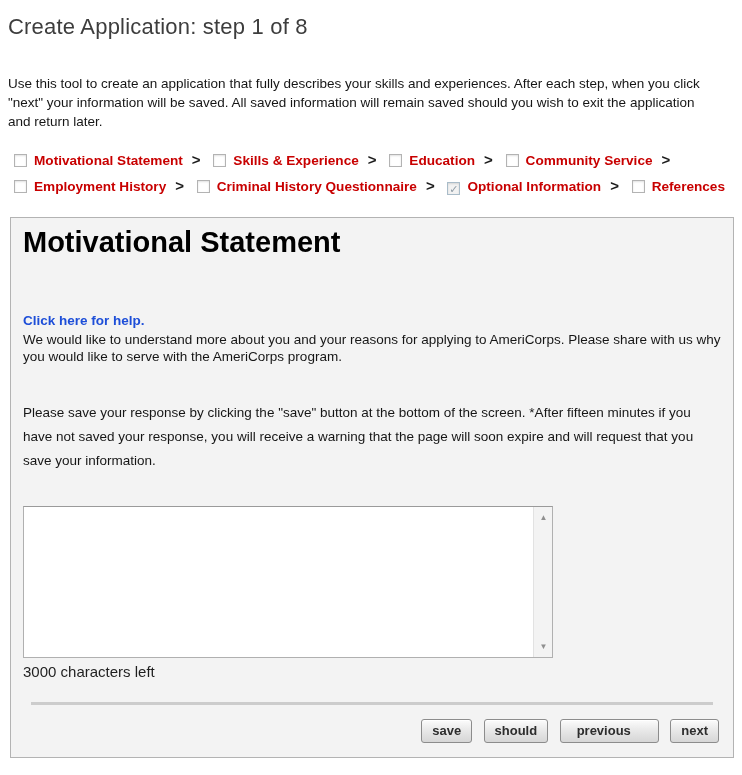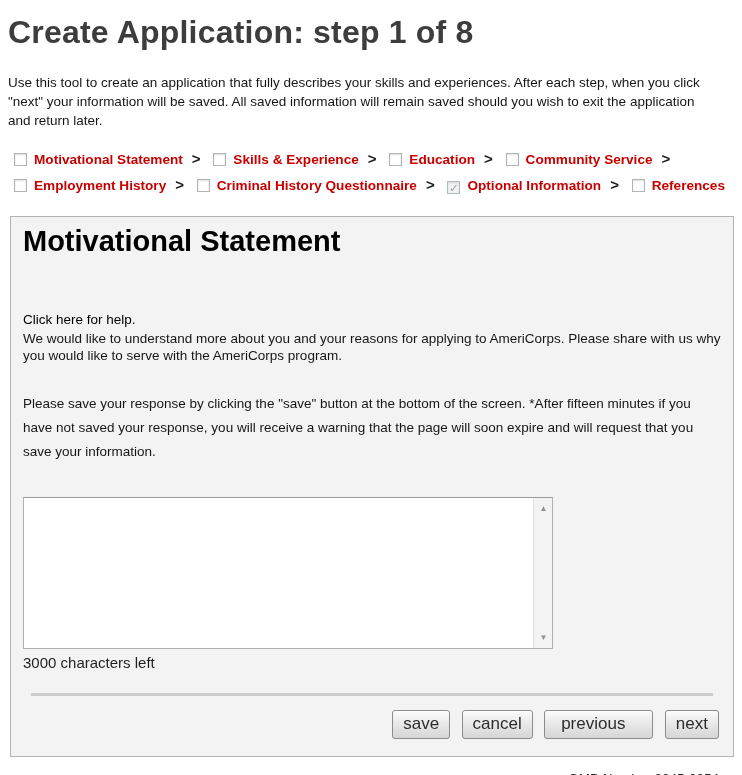--- a/index.html
+++ b/index.html
@@ -8,25 +8,25 @@
     width: 742px;
     height: 775px;
     font-family: "Liberation Sans", "DejaVu Sans", sans-serif;
     color: #1a1a1a;
     overflow: hidden;
   }
   .page { padding: 14px 8px 0 8px; }
 
   
   .page-title {
-    font-size: 32px;
-    font-weight: 700;
+    font-size: 22px;
+    font-weight: 400;
     color: #3d3d3d;
     letter-spacing: 0.2px;
-    margin-bottom: 22px;
+    margin-bottom: 34px;
   }
 
   
   .intro {
     font-size: 13.5px;
     line-height: 19px;
     color: #161616;
     max-width: 712px;
     margin-bottom: 16px;
   }
@@ -82,30 +82,30 @@
   }
   .panel-heading {
     font-size: 29px;
     font-weight: 700;
     color: #000000;
     margin-bottom: 52px;
   }
   .help-link {
     display: inline-block;
     font-size: 13.5px;
-    font-weight: 400;
-    color: #000000;
+    font-weight: 700;
+    color: #1d4ed8;
     cursor: pointer;
     margin-bottom: 4px;
   }
   .panel p {
     font-size: 13.5px;
     line-height: 16.5px;
     color: #161616;
-    margin-bottom: 28px;
+    margin-bottom: 36px;
     max-width: 698px;
   }
   .panel p.second { line-height: 24px; margin-bottom: 33px; }
 
   
   .textarea-wrap {
     position: relative;
     width: 530px;
     height: 152px;
     background: #ffffff;
@@ -156,22 +156,22 @@
   }
 
   
   .button-row {
     text-align: right;
     padding-right: 2px;
     margin-bottom: 32px;
   }
   .btn {
     font-family: "Liberation Sans", sans-serif;
-    font-size: 17px;
-    font-weight: 400;
+    font-size: 13px;
+    font-weight: 700;
     color: #2d2d2d;
     background: linear-gradient(#fcfcfc, #e9e9e9 45%, #d6d6d6);
     border: 1px solid #8c8c8c;
     border-radius: 3px;
     padding: 3px 10px 4px 10px;
     margin-left: 7px;
     box-shadow: inset 0 1px 0 #ffffff;
     cursor: pointer;
   }
   .btn.wide { padding: 3px 27px 4px 16px; }
@@ -211,21 +211,21 @@
         <span class="sb-arrow down">▼</span>
       </div>
     </div>
 
     <div class="chars-left">3000 characters left</div>
 
     <div class="divider"></div>
 
     <div class="button-row">
       <button class="btn">save</button>
-      <button class="btn">cancel</button>
+      <button class="btn">should</button>
       <button class="btn wide">previous</button>
       <button class="btn">next</button>
     </div>
 
     <div class="omb">OMB Number 3045-0054</div>
 
   </div>
 
 </div>
 

